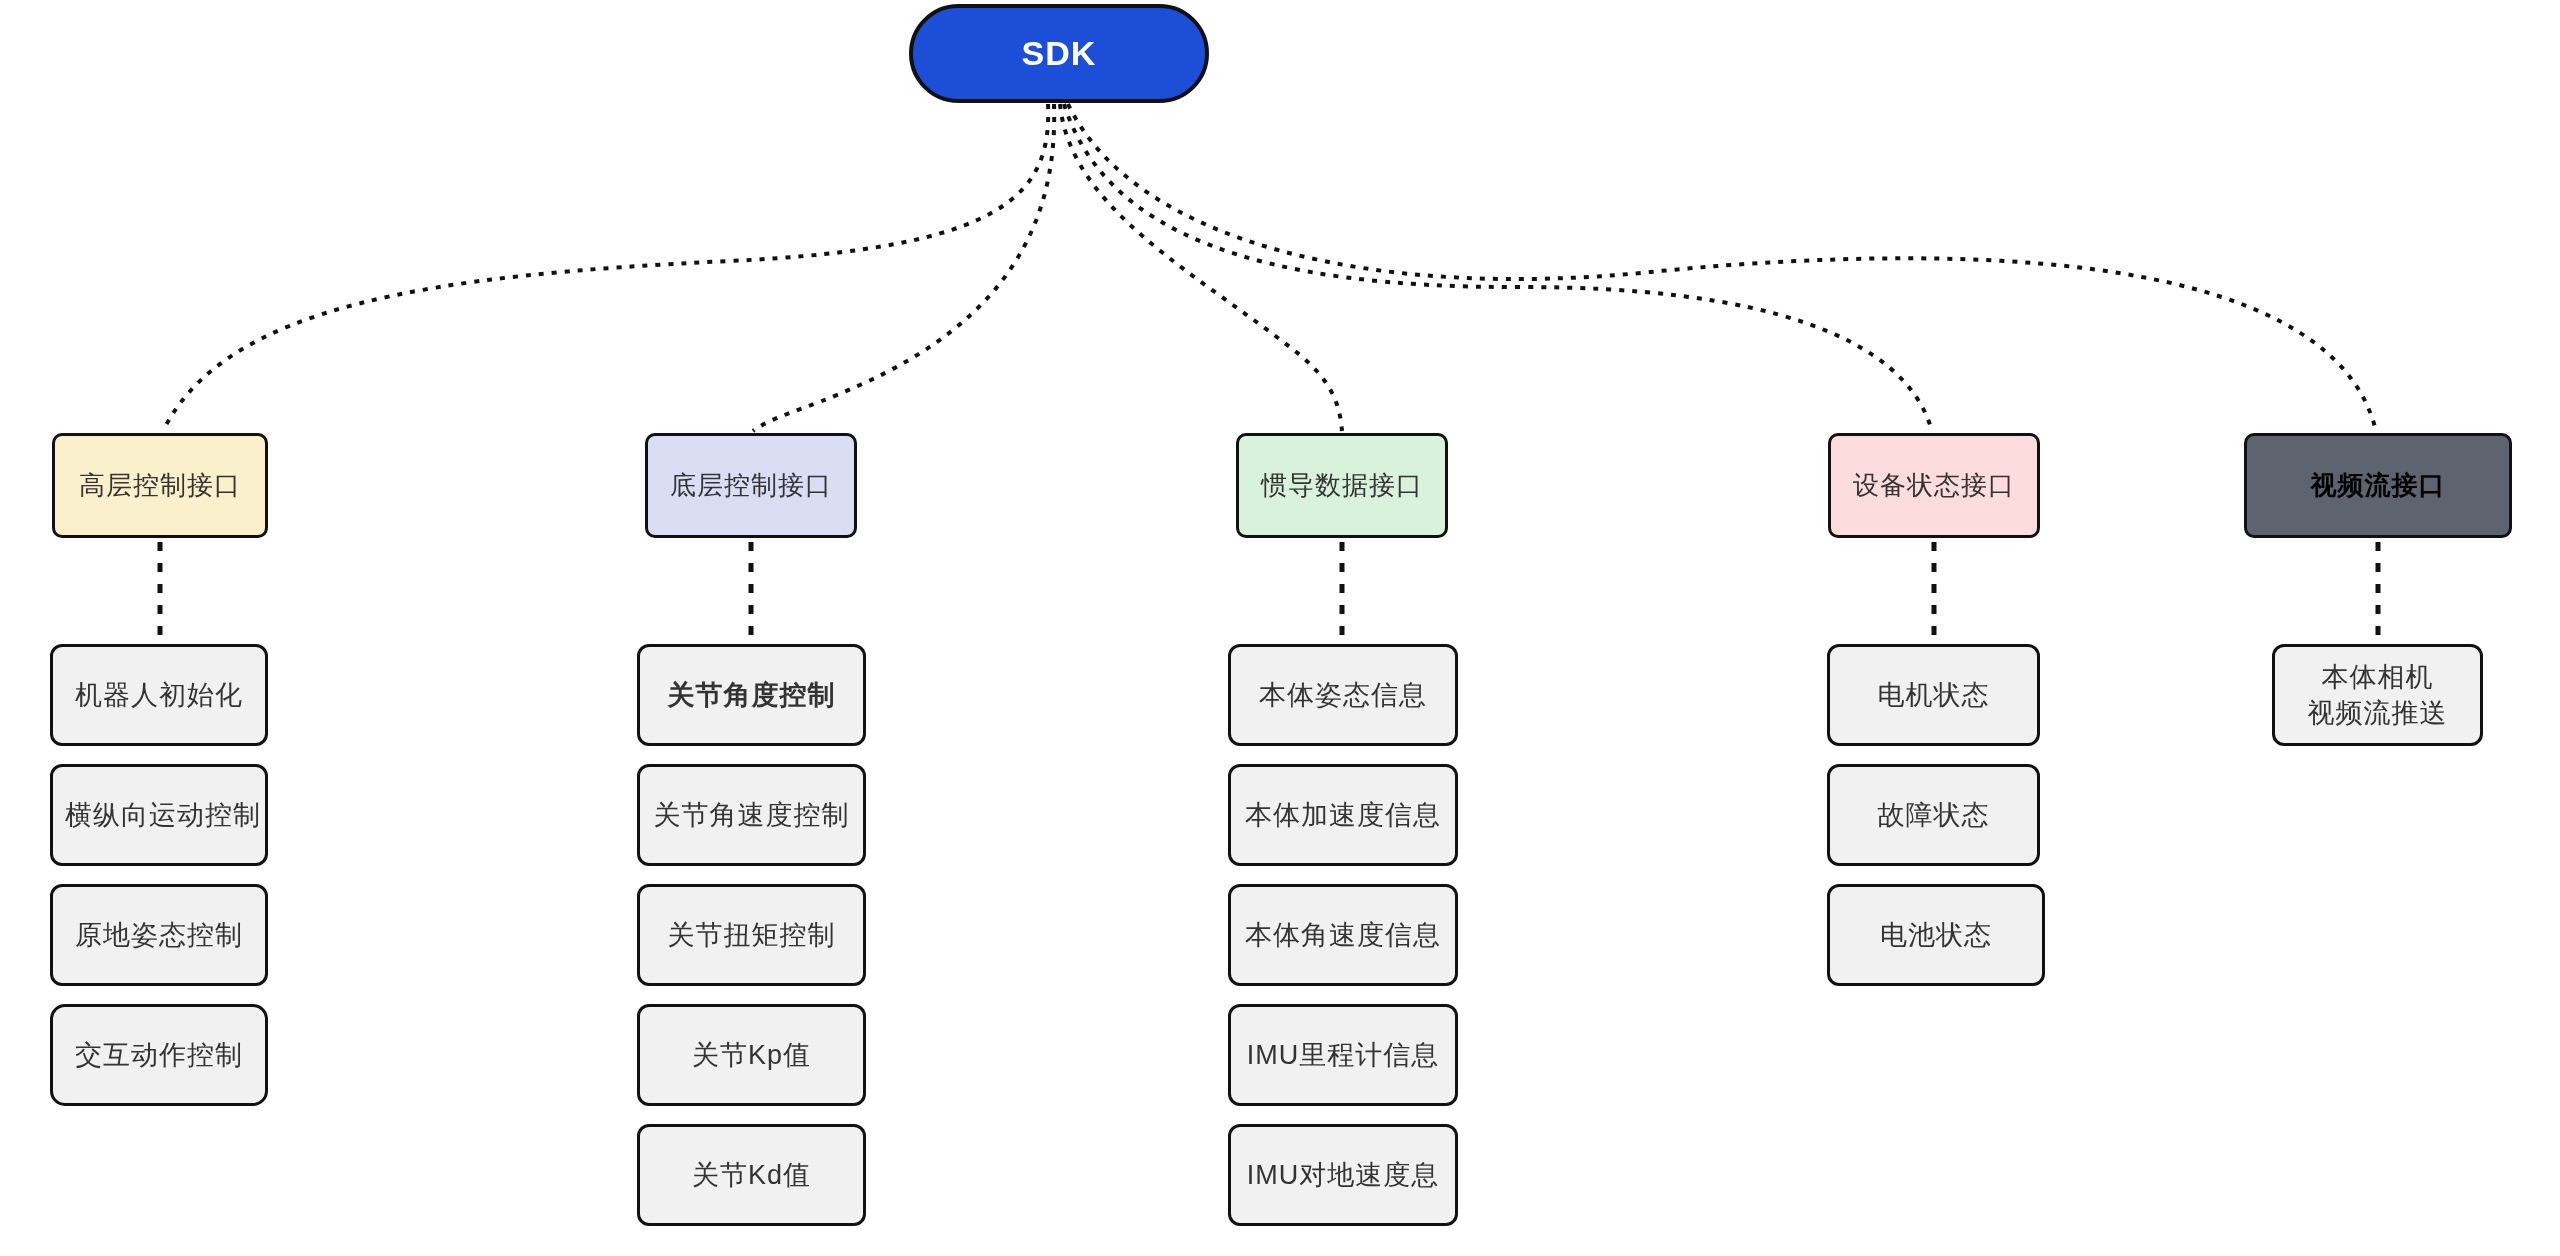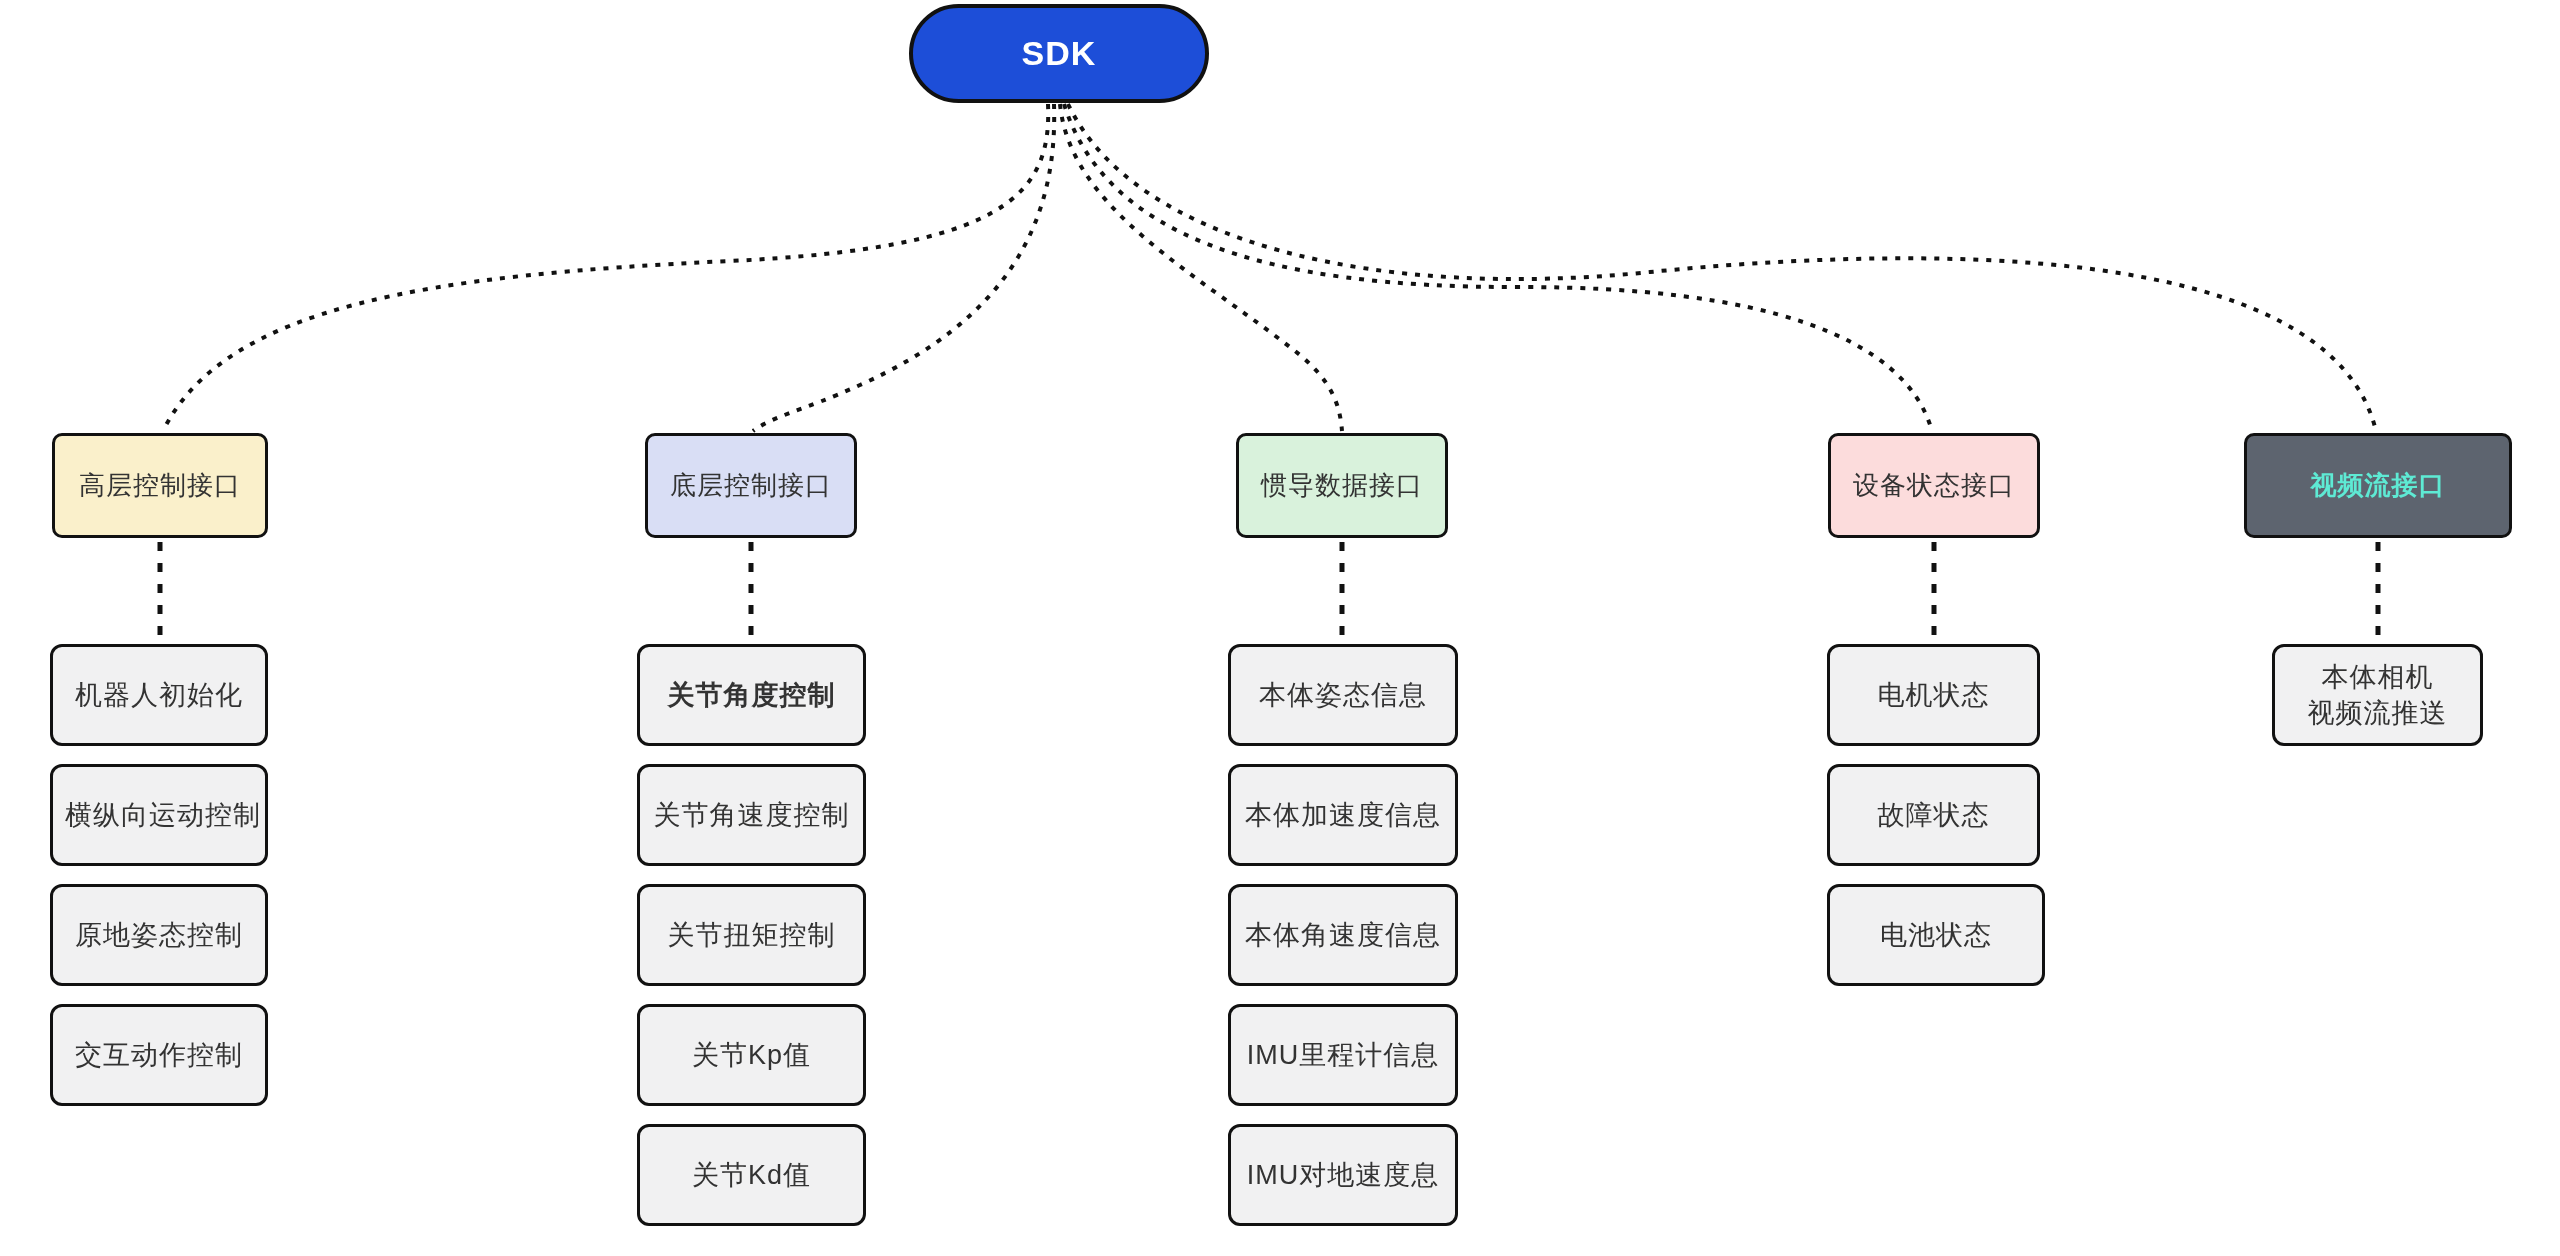--- a/index.html
+++ b/index.html
@@ -32,21 +32,21 @@
   .branch{
     border:3.5px solid #111111;
     border-radius:10px;
     font-size:26px;
     letter-spacing:1px;
   }
   .branch-yellow{background:#faf0cb;}
   .branch-lavender{background:#d9def5;}
   .branch-green{background:#d9f2dc;}
   .branch-pink{background:#fcdcdc;}
-  .branch-dark{background:#5d646f;color:#5eead4;font-weight:700;}
+  .branch-dark{background:#5d646f;color:#000000;font-weight:700;}
   .child{
     background:#f1f1f2;
     border:3.5px solid #111111;
     border-radius:12px;
     font-size:27px;
     letter-spacing:1px;
     white-space:pre-line;
     line-height:1.35;
   }
 </style>
@@ -72,21 +72,21 @@
 
   <div class="node branch branch-yellow" style="left:52px;top:433px;width:216px;height:105px;">高层控制接口</div>
   <div class="node branch branch-lavender" style="left:645px;top:433px;width:212px;height:105px;">底层控制接口</div>
   <div class="node branch branch-green" style="left:1236px;top:433px;width:212px;height:105px;">惯导数据接口</div>
   <div class="node branch branch-pink" style="left:1828px;top:433px;width:212px;height:105px;">设备状态接口</div>
   <div class="node branch branch-dark" style="left:2244px;top:433px;width:268px;height:105px;">视频流接口</div>
 
   <div class="node child" style="left:50px;top:644px;width:218px;height:102px;">机器人初始化</div>
   <div class="node child" style="left:50px;top:764px;width:218px;height:102px;padding-left:8px;">横纵向运动控制</div>
   <div class="node child" style="left:50px;top:884px;width:218px;height:102px;">原地姿态控制</div>
-  <div class="node child" style="left:50px;top:1004px;width:218px;height:102px;">交互动作控制</div>
+  <div class="node child" style="left:50px;top:1004px;width:218px;height:102px;border-radius:15px;">交互动作控制</div>
 
   <div class="node child" style="left:637px;top:644px;width:229px;height:102px;font-weight:bold;">关节角度控制</div>
   <div class="node child" style="left:637px;top:764px;width:229px;height:102px;">关节角速度控制</div>
   <div class="node child" style="left:637px;top:884px;width:229px;height:102px;">关节扭矩控制</div>
   <div class="node child" style="left:637px;top:1004px;width:229px;height:102px;">关节Kp值</div>
   <div class="node child" style="left:637px;top:1124px;width:229px;height:102px;">关节Kd值</div>
 
   <div class="node child" style="left:1228px;top:644px;width:230px;height:102px;">本体姿态信息</div>
   <div class="node child" style="left:1228px;top:764px;width:230px;height:102px;">本体加速度信息</div>
   <div class="node child" style="left:1228px;top:884px;width:230px;height:102px;">本体角速度信息</div>

